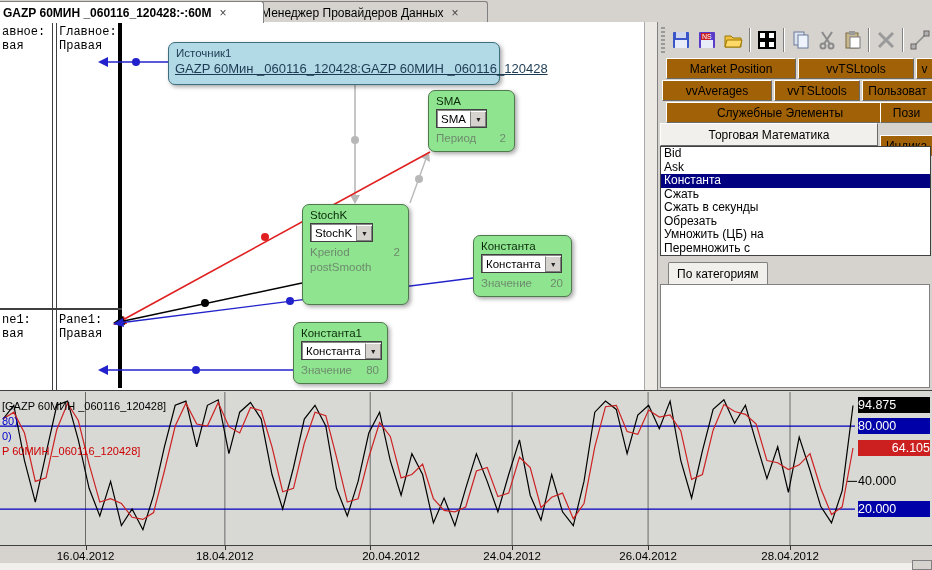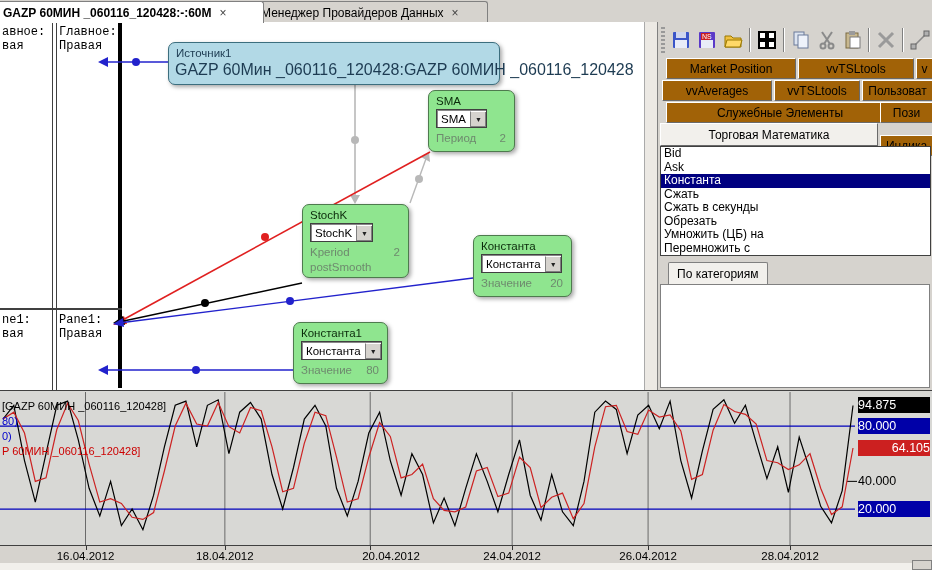--- a/index.html
+++ b/index.html
@@ -20,21 +20,21 @@
   .vthick{position:absolute;left:118px;top:0;width:4px;height:366px;background:#000;}
   .hsep{position:absolute;left:0;top:286px;width:122px;height:2px;background:#404040;}
   #dg-scroll{position:absolute;right:0;top:0;width:12px;height:368px;background:#ece9e4;border-left:1px solid #aaa;}
 
   .node{position:absolute;border:1px solid #48686f;border-radius:7px;box-shadow:2px 2px 4px rgba(0,0,0,.35);padding:3px 6px;box-sizing:border-box;}
   .node.blue{background:#b2d9e6;border-color:#3c6e7e;}
   .node.green{background:#8fe58f;border-color:#4e7a4e;}
   .ntitle{font-size:11.5px;color:#1d3b52;margin:1px 0 2px 1px;}
   .node.green .ntitle{color:#0b2b0b;}
   .ntitle.blue-t{color:#0000cc;}
-  .nsub{font-size:16px;color:#1d3b52;white-space:nowrap;}
+  .nsub{font-size:13px;color:#1d3b52;white-space:nowrap;text-decoration:underline;}
   .nselect{display:inline-flex;align-items:center;background:#fff;border:1px solid #404040;
     box-shadow:inset 1px 1px 0 #888;height:17px;margin:0 0 3px 1px;}
   .selval{padding:0 4px;font-size:11.5px;}
   .selarrow{width:15px;height:15px;background:#d6d3ce;border-left:1px solid #808080;display:flex;align-items:center;justify-content:center;
     font-size:7px;color:#222;border-top:1px solid #fff;box-shadow:inset -1px -1px 0 #808080;}
   .nparam{display:flex;justify-content:space-between;font-size:11.5px;color:#6e8a6e;padding:0 2px 0 1px;line-height:15px;}
 
   
   #rightpanel{position:absolute;left:657px;top:22px;width:275px;height:368px;background:#d6d3ce;border-left:1px solid #808080;}
   #rp-toolbar{position:absolute;left:0;top:0;width:275px;height:35px;display:flex;align-items:center;}
@@ -149,21 +149,21 @@
       <div class="nselect">
         <span class="selval">SMA</span>
         <span class="selarrow">▼</span>
       </div>
       <div class="nparam">
         <span>Период</span>
           <span>2</span>
       </div>
     </div>
 
-    <div class="node green" style="left:302px;top:182px;width:107px;height:74px">
+    <div class="node green" style="left:302px;top:182px;width:107px;height:101px">
       <div class="ntitle">StochK</div>
       <div class="nselect">
         <span class="selval">StochK</span>
         <span class="selarrow">▼</span>
       </div>
       <div class="nparam">
         <span>Kperiod</span>
           <span>2</span>
       </div>
       <div class="nparam">

